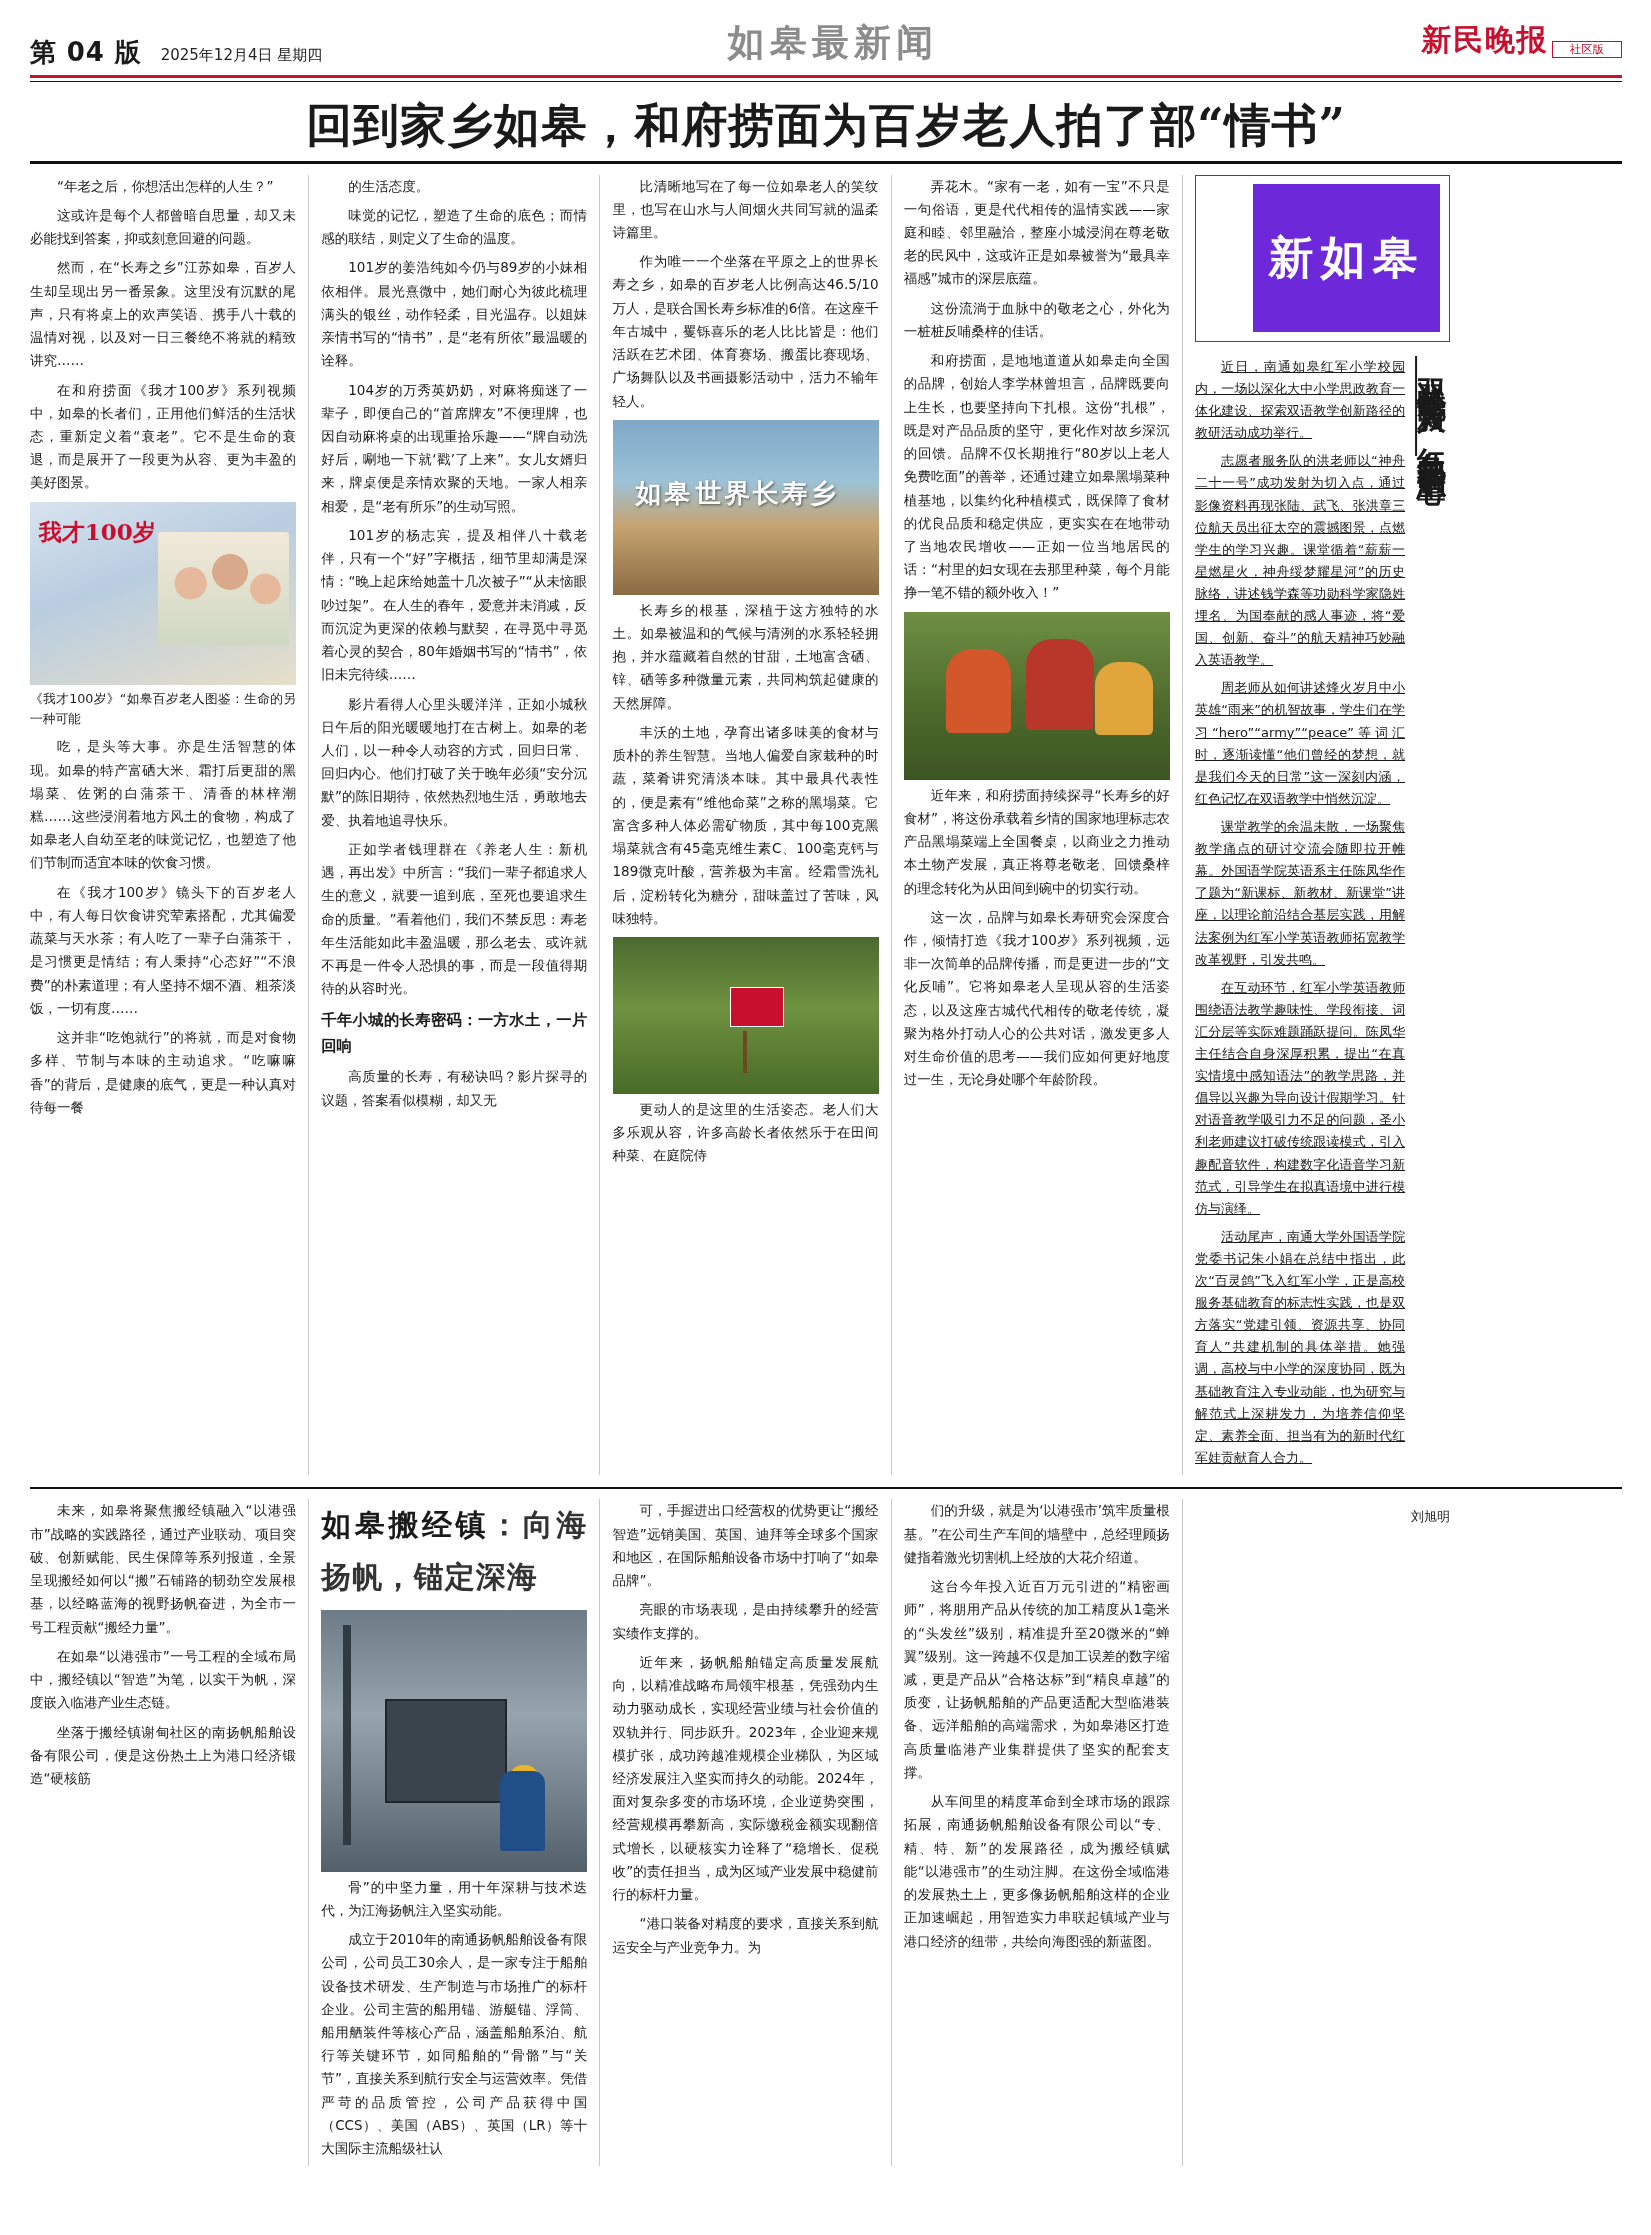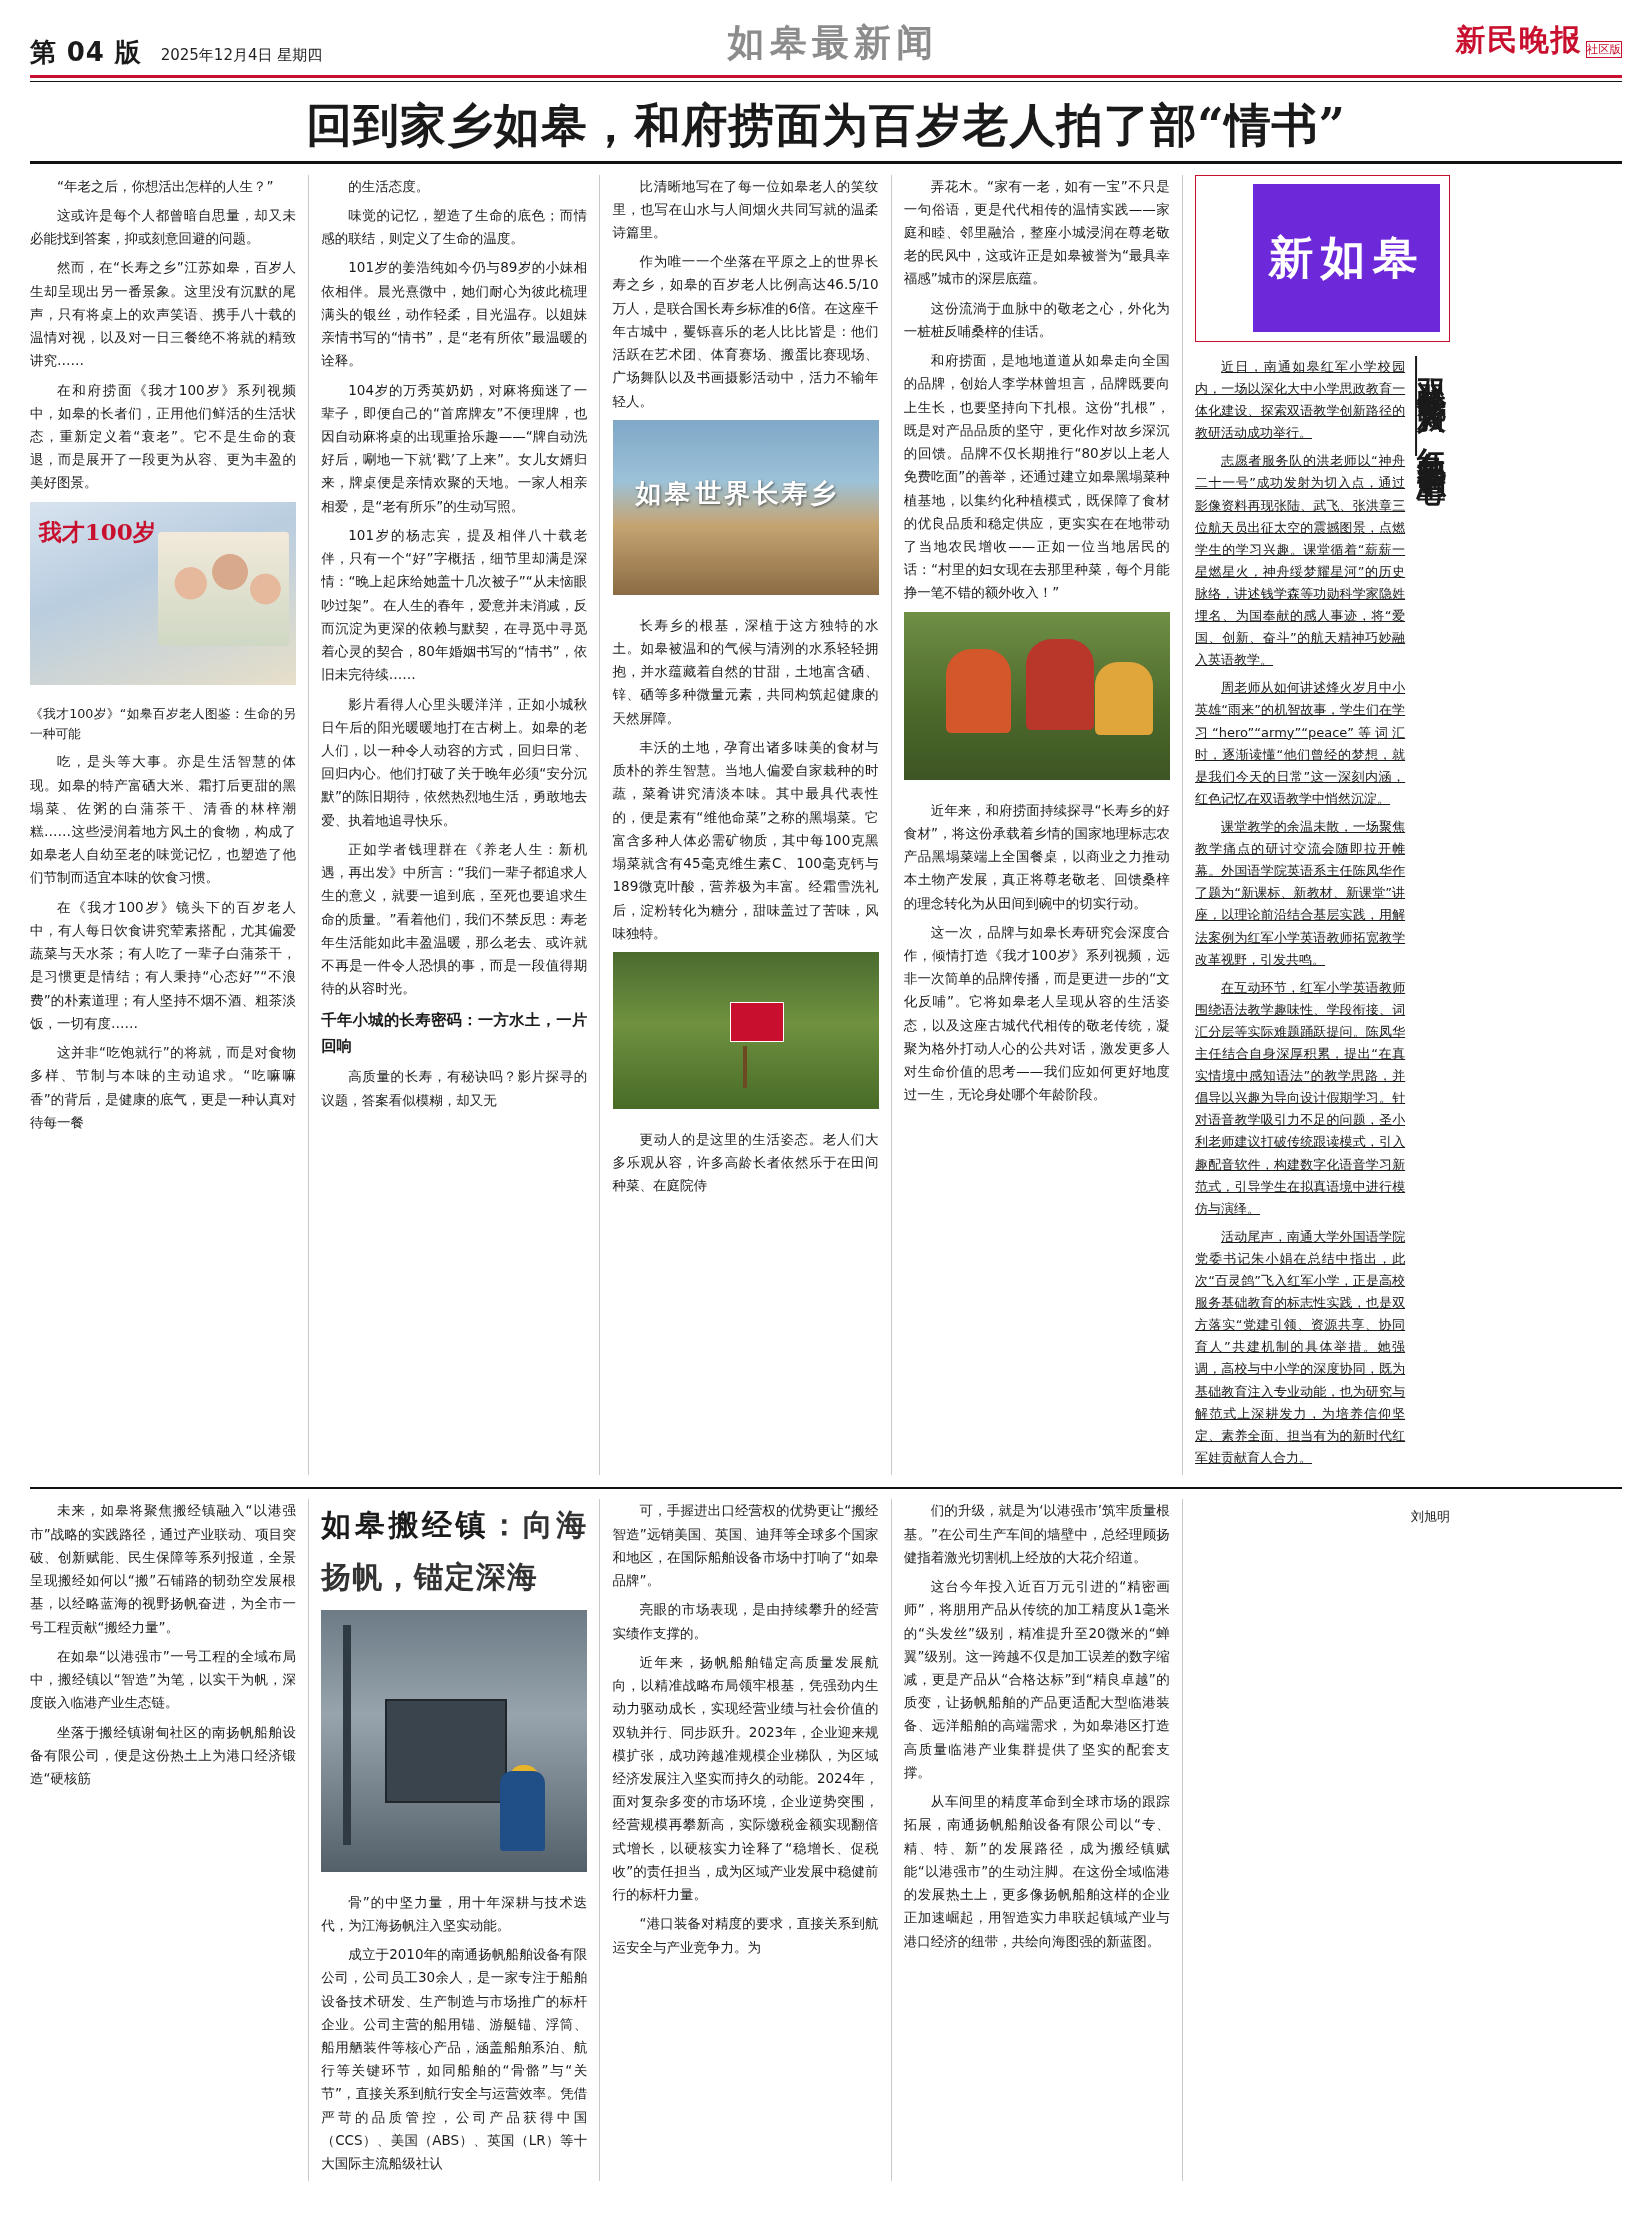--- a/index.html
+++ b/index.html
@@ -18,21 +18,21 @@
   .date { font-size:15px; margin-left:19px; margin-bottom:4.4px; color:#222; }
   .section-title {
     position:absolute; left:50%; transform:translateX(-50%); bottom:1.7px;
     font-size:37px; font-weight:bold; color:#8c8c8c; letter-spacing:5.2px;
     font-family:"DejaVu Serif","Liberation Serif",serif;
     margin-left:7px;
   }
   .brand { position:absolute; right:0; bottom:8.7px; display:flex; align-items:flex-end; }
   .brand-main { font-size:30px; font-weight:bold; color:#c8102e; letter-spacing:1.7px;
     font-family:Liberation Sans, sans-serif; }
-  .brand-sub { font-size:11.4px; color:#c8102e; border:0.9px solid #c8102e; padding:0 0; margin-left:3.5px; margin-bottom:3.5px;}
+  .brand-sub { font-size:11.4px; color:#c8102e; border:0.9px solid #c8102e; padding:0 17px; margin-left:3.5px; margin-bottom:3.5px;}
   .rule-red { height:3.5px; background:#c8102e; margin-top:5.2px; }
   .rule-thin { height:0.9px; background:#111; margin-top:2.6px; }
 
   
   .headline {
     font-size:46px; font-weight:bold; letter-spacing:0.9px; margin:15.7px 0 8.7px 0;
     font-family:"DejaVu Serif","Liberation Serif",serif; line-height:1.2;text-align:center;
   }
   .headline-wrap { display:flex; gap:14px; }
   .headline-left { flex:1; }
@@ -62,21 +62,21 @@
   .vtitle {
     writing-mode: vertical-rl; text-orientation: upright;
     font-size:29px; font-weight:bold; letter-spacing:4.4px; line-height:1.25;
     font-family:"DejaVu Serif","Liberation Serif",serif;
     height:664px; margin:0 auto;
   }
   .promo-text { font-size:13px; line-height:1.7; text-align:justify; }
   .promo-text p { margin:0 0 6.1px 0; text-indent:2em; }
 
   
-  .imgbox { width:100%; margin:7px 0 19px 0; position:relative; overflow:hidden; }
+  .imgbox { width:100%; margin:7px 0 4px 0; position:relative; overflow:hidden; }
   .cap { font-size:12.7px; line-height:1.6; text-indent:0 !important; margin-bottom:7px; }
 
   .img-book { height:183px; background:linear-gradient(160deg,#d8e3ef 0%,#b9cde0 40%,#e7dfc9 100%); position:relative; }
   .img-book .bk-title{position:absolute;left:8.7px;top:10.5px;font-size:23px;font-weight:bold;color:#c8102e;font-family:"DejaVu Serif",serif;}
   .img-book .ppl{position:absolute;right:7px;top:30px;width:131px;height:114px;background:
       radial-gradient(circle at 25% 45%,#e6b89c 15.7px,transparent 16.6px),
       radial-gradient(circle at 55% 35%,#d9a98c 17.5px,transparent 18.3px),
       radial-gradient(circle at 82% 50%,#e6b89c 15px,transparent 15.7px),
       linear-gradient(180deg,#f2e9da,#cfd8c4);border-radius:3.5px;}
   .img-book .bk-foot{position:absolute;left:7px;bottom:7px;font-size:8.7px;color:#333;line-height:1.3;width:105px;}

